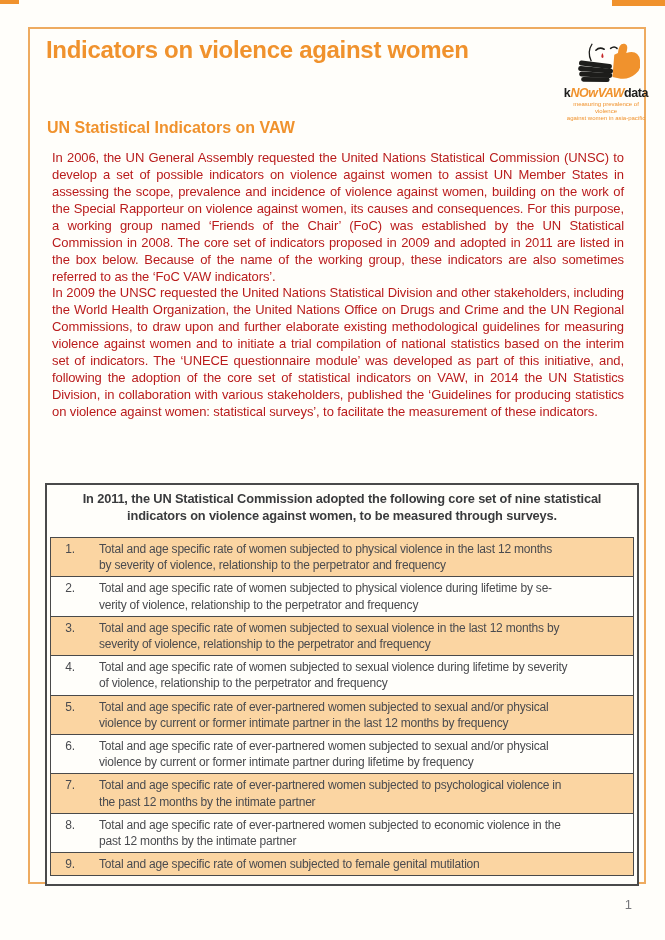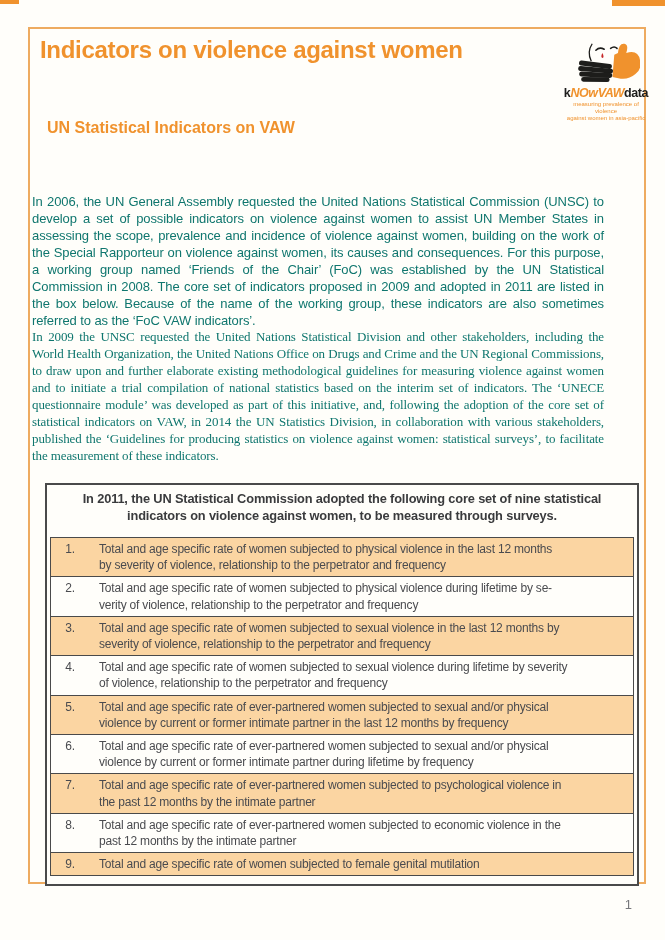--- a/index.html
+++ b/index.html
@@ -6,35 +6,35 @@
   html,body { width:665px; }
   body { background:#ffffff; font-family:"Liberation Sans", sans-serif; }
   .page { position:relative; width:665px; height:940px; background:#fffefa; overflow:hidden; }
 
   .tick-left  { position:absolute; left:0; top:0; width:19px; height:4px; background:#f0922d; }
   .tick-right { position:absolute; right:0; top:0; width:53px; height:6px; background:#f0922d; }
 
   .frame { position:absolute; left:28px; top:27px; width:618px; height:857px;
            border:2px solid #eeab60; background:transparent; }
 
-  .title { position:absolute; left:40px; top:36px; font-size:24px; font-weight:bold;
+  .title { position:absolute; left:46px; top:36px; font-size:24px; font-weight:bold;
            color:#f0922d; letter-spacing:-0.3px; }
 
   .logo { position:absolute; left:563px; top:41px; width:86px; text-align:center; }
   .logo svg { display:block; margin:0 auto; }
   .brand { font-size:12.5px; font-weight:bold; letter-spacing:-0.4px; line-height:13px; color:#1d1d1b; }
   .brand .hl { color:#f0922d;font-style:italic; }
   .tagline { font-size:6px; line-height:7px; color:#f0922d; margin-top:1px; }
 
   .heading { position:absolute; left:47px; top:119px; font-size:16px; font-weight:bold; color:#f0922d; }
 
-  .para { position:absolute; left:32px; width:572px; font-size:13px; line-height:17px;
-          color:#0f766e; text-align:justify; letter-spacing:-0.1px;margin-top:44px; }
+  .para { position:absolute; left:52px; width:572px; font-size:13px; line-height:17px;
+          color:#b91c1c; text-align:justify; letter-spacing:-0.1px; }
   .para1 { top:149px; }
-  .para2 { top:284px;font-family:Liberation Serif, serif; }
+  .para2 { top:284px; }
 
   .indicator-box { position:absolute; left:45px; top:483px; width:594px;
                    border:2px solid #4a4a4a; background:#fffefa; padding-bottom:8px; }
   .box-header { padding:5px 24px; font-size:12.8px; font-weight:bold; line-height:17px;
                 color:#3a3b3d; text-align:center; white-space:pre-line; letter-spacing:-0.15px; }
   .rows { margin:9px 3px 0 3px; }
   .row { display:flex; align-items:flex-start; border:1px solid #4a4a4a; margin-top:-1px;
          background:#fffefa; padding:3px 8px 3px 0; font-size:12px; line-height:16.2px;
          color:#4a4b4f; }
   .row.orange { background:#fbd5a2; }

